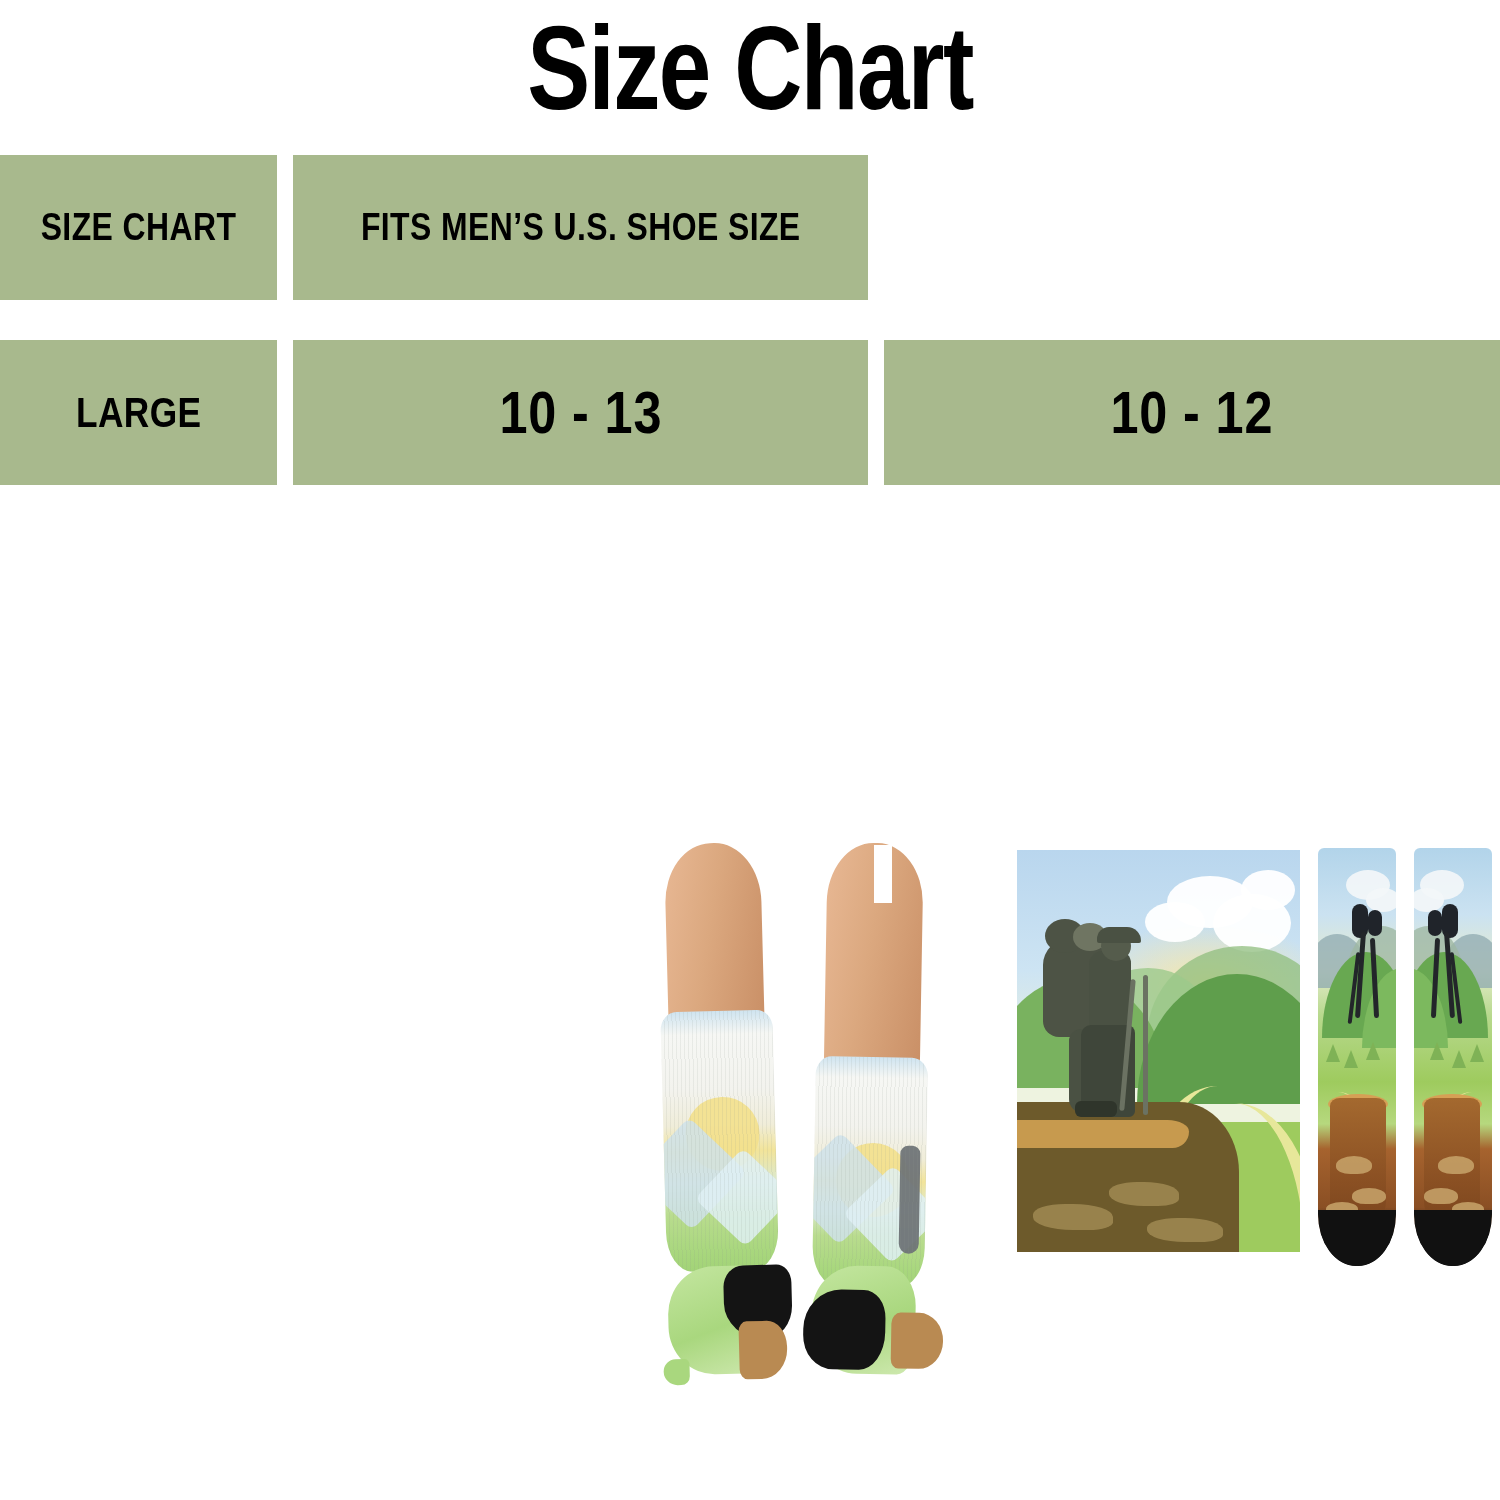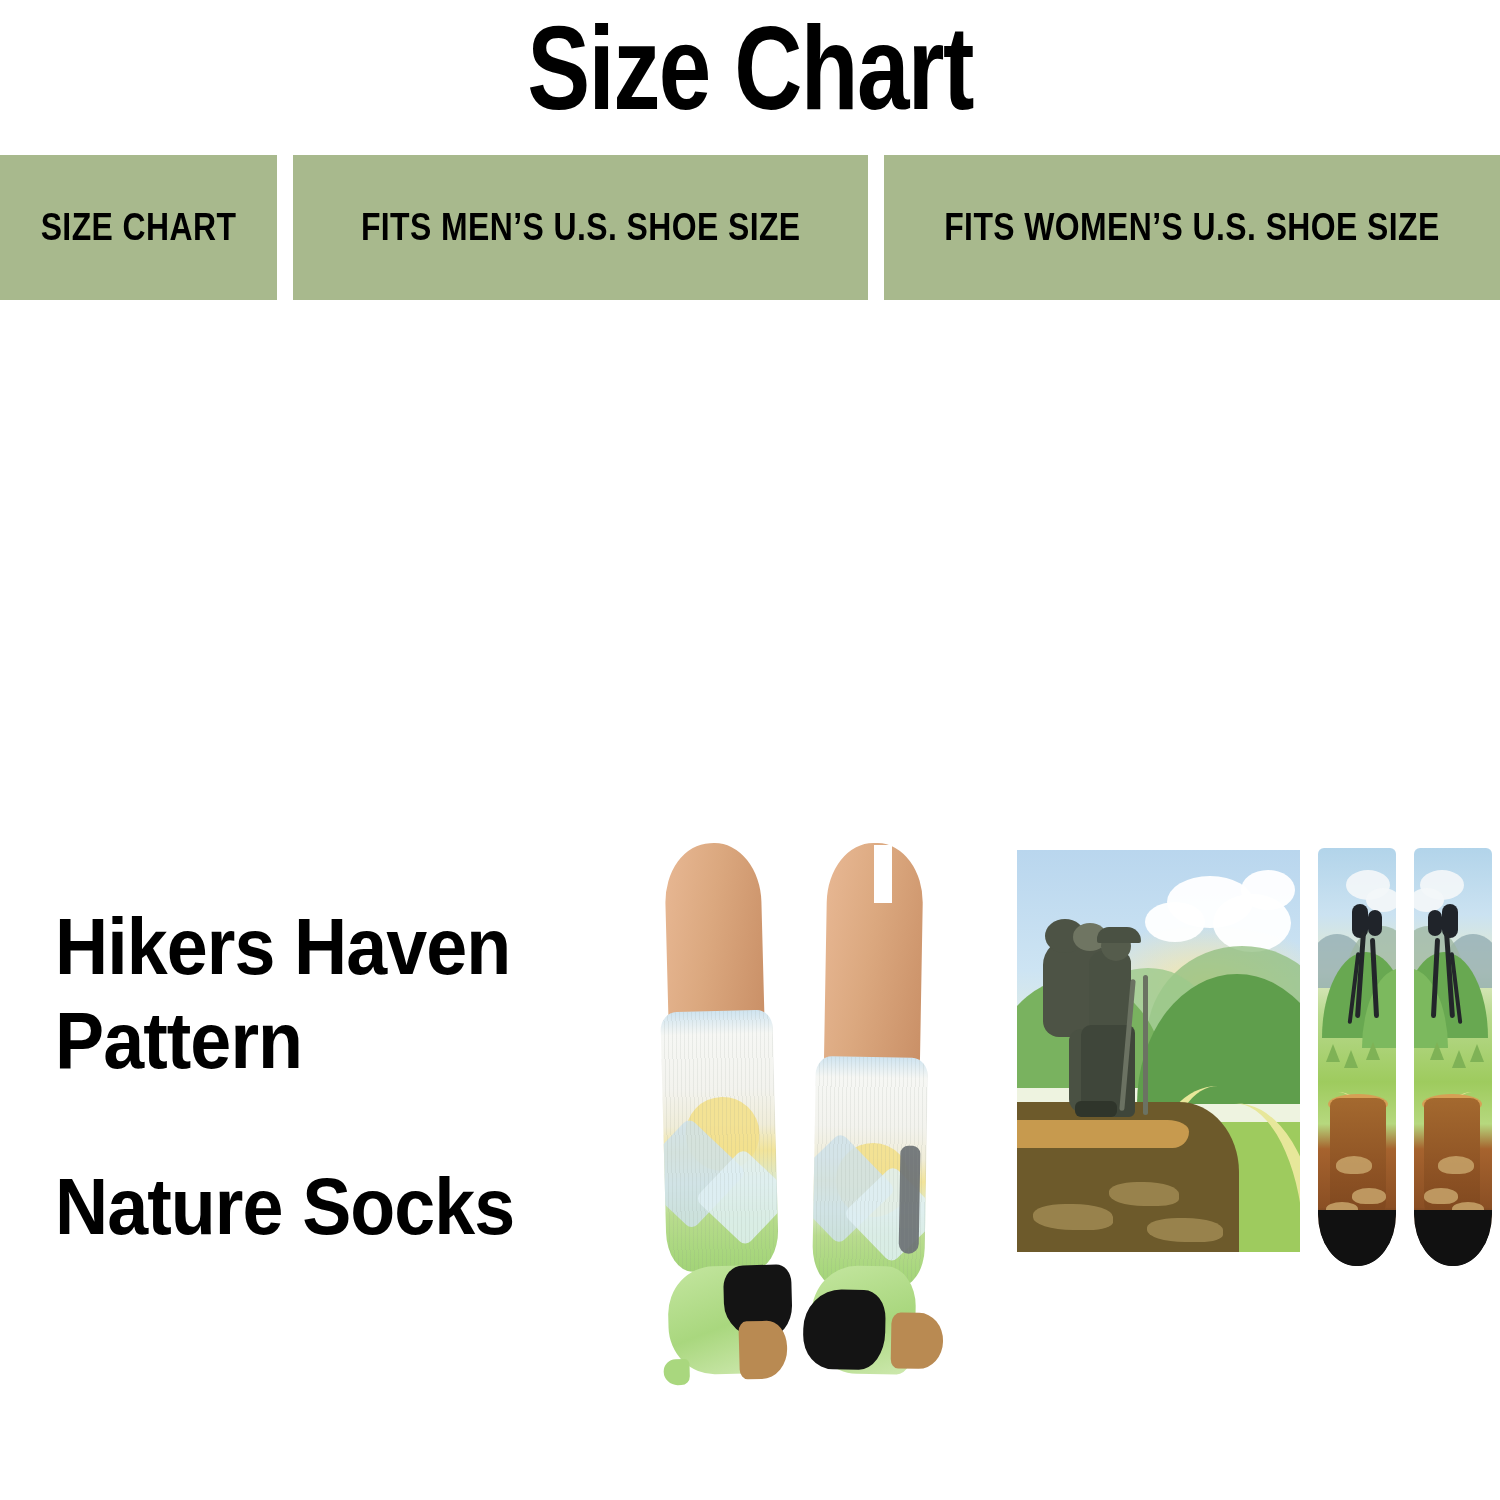--- a/index.html
+++ b/index.html
@@ -441,34 +441,37 @@
 
   <div class="size-table">
 
     <div class="table-row">
       <div class="cell cell-label">
         <span class="cell-text">SIZE CHART</span>
       </div>
       <div class="cell cell-men">
         <span class="cell-text">FITS MEN’S U.S. SHOE SIZE</span>
       </div>
+    </div>
+
+    <div class="table-row">
+      <div class="cell cell-label">
+        <span class="cell-text rowhead">LARGE</span>
+      </div>
+      <div class="cell cell-men">
+        <span class="cell-text value">10 - 13</span>
+      </div>
       <div class="cell cell-women">
-        <span class="cell-text">FITS WOMEN’S U.S. SHOE SIZE</span>
+        <span class="cell-text value">10 - 12</span>
       </div>
     </div>
 
 
-
   </div>
 
-  <div class="product-text">
-    <div class="product-name">Hikers Haven</div>
-    <div class="product-name">Pattern</div>
-    <div class="product-sub">Nature Socks</div>
-  </div>
 
   <div class="worn-photo">
 
     <div class="leg left">
       <div class="calf"></div>
       <div class="sock-upper">
         <div class="sun"></div>
         <div class="mtn a"></div>
         <div class="mtn b"></div>
         <div class="ribs"></div>

